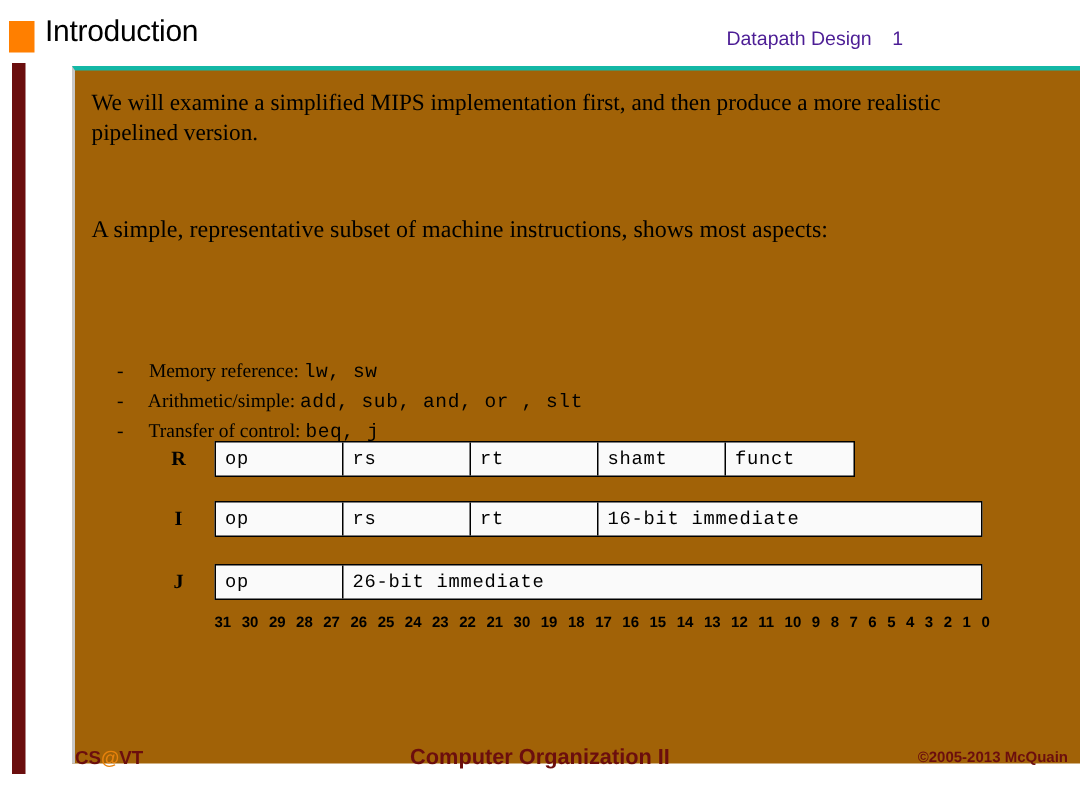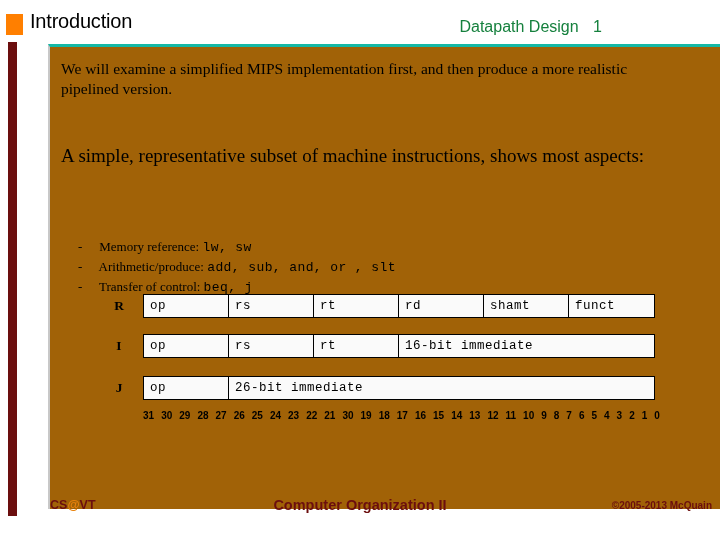--- a/index.html
+++ b/index.html
@@ -35,22 +35,22 @@
     left: 30px; top: 10px;
     font-size: 20px;
     color: #000000;
     letter-spacing: -0.2px;
     white-space: nowrap;
   }
 
   #header-right {
     position: absolute;
     right: 10px; top: 18px;
-    font-size: 16px;
-    color: #15803d;
+    font-size: 13px;
+    color: #4c1d95;
     white-space: nowrap;
   }
   #header-right .slide-no { margin-left: 10px; }
 
   
   #left-bar {
     position: absolute;
     left: 8px; top: 42px;
     width: 9px; height: 474px;
     background: #6B0E0E;
@@ -77,21 +77,21 @@
     left: 11px; top: 12px;
     width: 620px;
     font-size: 15.5px;
     line-height: 1.28;
   }
 
   #para-2 {
     position: absolute;
     left: 11px; top: 98px;
     width: 620px;
-    font-size: 19px;
+    font-size: 16px;
   }
 
   
   #bullet-list {
     position: absolute;
     left: 28px; top: 148px;
     width: 600px;
     margin-top: 42px;
   }
 
@@ -241,39 +241,38 @@
   <div id="para-2" class="serif-text">A simple, representative subset of machine instructions, shows most aspects:</div>
 
   <div id="bullet-list">
     <div class="bullet-row">
       <span class="bullet-dash">-</span>
       <span class="bullet-label">Memory reference:</span>
       <span class="mono-ops">lw, sw</span>
     </div>
     <div class="bullet-row">
       <span class="bullet-dash">-</span>
-      <span class="bullet-label">Arithmetic/produce:</span>
+      <span class="bullet-label">Arithmetic/simple:</span>
       <span class="mono-ops">add, sub, and, or ,  slt</span>
     </div>
     <div class="bullet-row">
       <span class="bullet-dash">-</span>
       <span class="bullet-label">Transfer of control:</span>
       <span class="mono-ops">beq, j</span>
     </div>
   </div>
 
   <div id="fmt-diagram">
 
     <div class="fmt-row" style="position: absolute; left: 0px; top: 0px; width: 680px;">
       <div class="fmt-tag">R</div>
       <div class="fmt-cells">
         <div class="fmt-cell w-small">op</div>
         <div class="fmt-cell w-small">rs</div>
         <div class="fmt-cell w-small">rt</div>
-        <div class="fmt-cell w-small">rd</div>
         <div class="fmt-cell w-shamt">shamt</div>
         <div class="fmt-cell w-funct">funct</div>
       </div>
     </div>
 
     <div class="fmt-row" style="top: 40px; position: absolute; left: 0px; width: 680px;">
       <div class="fmt-tag">I</div>
       <div class="fmt-cells">
         <div class="fmt-cell w-small">op</div>
         <div class="fmt-cell w-small">rs</div>

